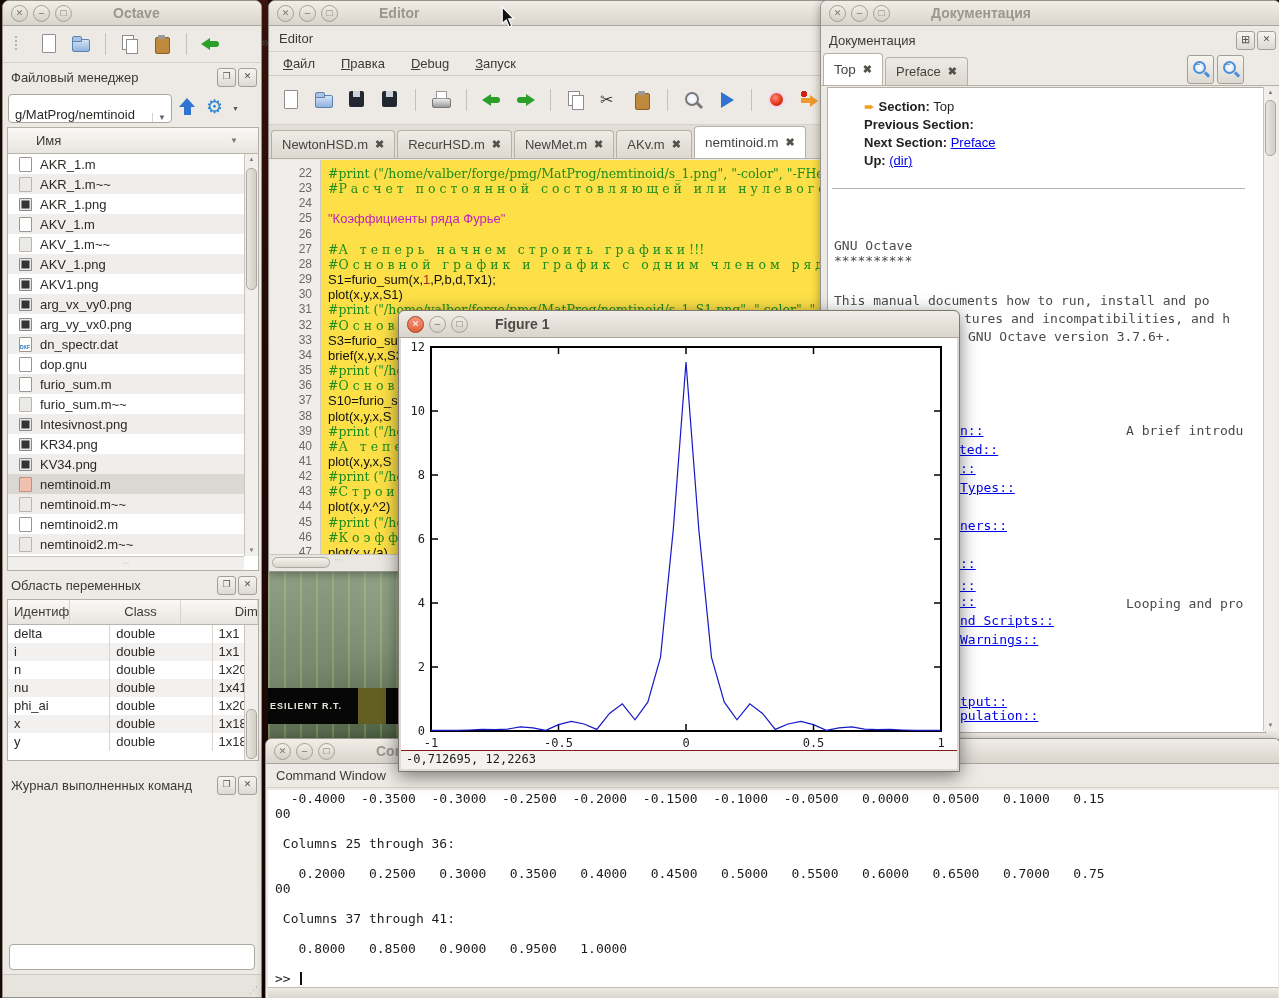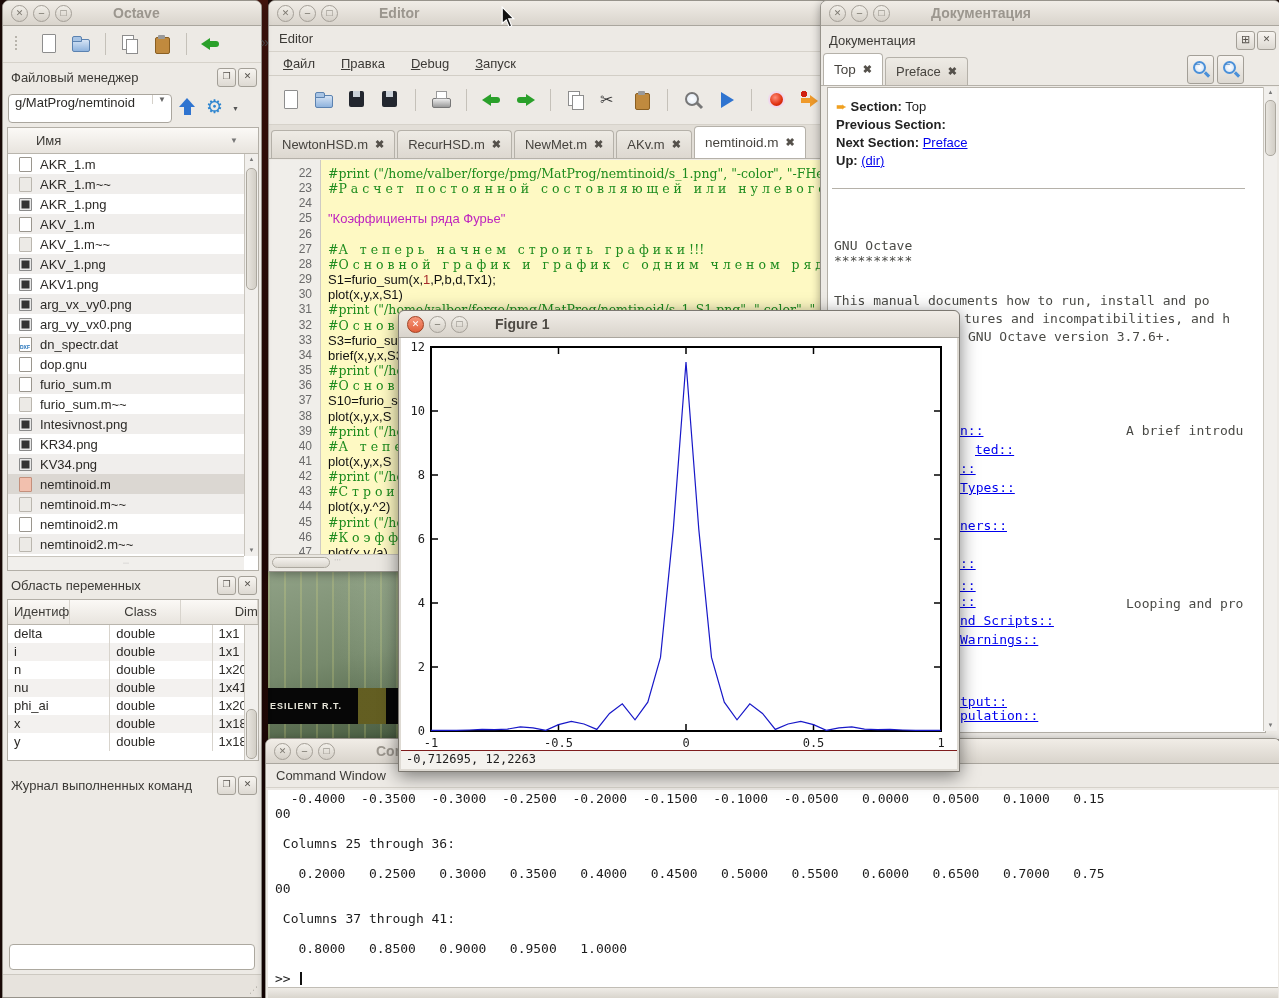--- a/index.html
+++ b/index.html
@@ -58,21 +58,21 @@
   .tsep{width:1px;height:22px;background:#c5c1b9;margin:0 4px;flex:none;}
   
   .fi{width:15px;height:16px;position:relative;display:inline-block;flex:none;}
   .fi:before{content:"";position:absolute;left:1px;top:1px;width:11px;height:13px;background:#fff;border:1px solid #9a968e;border-radius:1px;}
   .fi:after{content:"";position:absolute;}
   .fi-bak:before{background:#eceae6;border-color:#bab6ae;}
   .fi-sel:before{background:#f2c0ae;border-color:#c4907c;}
   .fi-img:before{left:1px;top:2px;width:11px;height:11px;background:#333;border:1px solid #8a8a8a;box-shadow:inset 0 0 0 1.5px #e8e8e8;}
   .fi-dat:after{content:"DXF";left:2px;top:8px;font-size:5px;font-weight:bold;color:#1d6fb8;}
   
-  .combo{background:#fff;border:1px solid #aaa69e;border-radius:4px;display:flex;align-items:flex-start;height:27px;}
+  .combo{background:#fff;border:1px solid #aaa69e;border-radius:4px;display:flex;align-items:flex-end;height:27px;}
   .combo .cv{flex:1;padding:0 6px;white-space:nowrap;overflow:hidden;}
   .combo .ca{width:18px;text-align:center;color:#666;font-size:8px;border-left:1px solid #d5d1ca;}
   .listbox{background:#fff;border:1px solid #b3afa7;}
   .lrow{height:20px;display:flex;align-items:center;gap:7px;padding-left:10px;white-space:nowrap;}
   .lrow:nth-child(even){background:#f0eeec;}
   .lrow.sel{background:#dbd7d2;}
   .vscroll{position:absolute;top:0;right:0;bottom:0;width:13px;background:#f1efec;border-left:1px solid #c9c5bd;}
   .vthumb{position:absolute;left:1px;right:1px;background:linear-gradient(90deg,#e8e5df,#d2cec6);border:1px solid #aca89f;border-radius:5px;}
   .varr{position:absolute;left:0;right:0;height:11px;font-size:6px;color:#777;text-align:center;line-height:11px;}
   .hthumb{position:absolute;top:1px;bottom:1px;background:linear-gradient(#f5f2ee,#d9d5cd);border:1px solid #aca89f;border-radius:7px;}
@@ -82,32 +82,32 @@
   .vtd{padding-left:6px;border-right:1px solid #d8d4cd;overflow:hidden;white-space:nowrap;}
   .vth{display:flex;height:24px;line-height:24px;background:linear-gradient(#fbf9f6,#e8e4de);border-bottom:1px solid #b9b5ad;color:#3c3a36;gap:48px;}
   
   .menu{display:flex;gap:26px;padding:4px 0 4px 14px;border-bottom:1px solid #d2cec6;color:#3c3a36;}
   .menu span u{text-decoration:underline;}
   .tabbar{display:flex;align-items:flex-end;height:33px;background:#e2ded7;border-bottom:1px solid #b5b1a9;padding-left:2px;}
   .tab{height:27px;display:flex;align-items:center;gap:7px;padding:0 10px;background:linear-gradient(#eeebe5,#ddd8d0);
     border:1px solid #b5b1a9;border-bottom:none;border-radius:4px 4px 0 0;margin-right:2px;color:#46433e;white-space:nowrap;}
   .tab.active{background:#fff;height:31px;font-size:13.5px;}
   .tab .tx{font-size:11px;color:#55514b;font-weight:bold;}
-  .codearea{position:absolute;background:#fef9c3;overflow:hidden;font-size:13px;line-height:15.15px;}
+  .codearea{position:absolute;background:#fde047;overflow:hidden;font-size:13px;line-height:15.15px;}
   .gutter{position:absolute;left:0;top:0;bottom:0;width:50px;background:#f0eeea;border-right:1px solid #cfcbc4;}
   .cl{white-space:pre;position:relative;padding-left:58px;}
   .cl .ln{position:absolute;left:0;width:42px;text-align:right;color:#6a6a6a;font-size:12px;font-family:"Liberation Sans",sans-serif;}
   .seg-c{color:#1e8c1e;font-family:"DejaVu Serif",serif;font-size:12.5px;}
   .seg-s{color:#bf25bf;}
   .seg-k{color:#111;}
   .seg-num{color:#a52a2a;}
   
   .doccontent{position:absolute;background:#fff;border:1px solid #b3afa7;overflow:hidden;
     font-family:"DejaVu Sans Mono",monospace;font-size:13px;color:#4a4a46;}
-  .docnav{font-family:"Liberation Sans",sans-serif;color:#222;padding:10px 0 0 8px;line-height:18px;}
+  .docnav{font-family:"Liberation Sans",sans-serif;color:#222;padding:10px 0 0 8px;line-height:18px;margin-left:28px;}
   .docnav b{font-weight:bold;}
   .doclink{color:#0000ee;text-decoration:underline;}
   .dfrag{position:absolute;white-space:pre;}
   .dfrag.link{color:#0000ee;text-decoration:underline;}
   .dochr{position:absolute;left:4px;right:20px;border-top:1px solid #b5b1a9;}
   .zoombtn{width:25px;height:27px;border:1px solid #a39f97;border-radius:3px;background:linear-gradient(#f7f4f0,#ddd9d2);position:relative;}
   .zoombtn:before{content:"";position:absolute;left:5px;top:5px;width:9px;height:9px;border:2px solid #4a90d9;border-radius:50%;background:radial-gradient(#fff,#cfe0f3);}
   .zoombtn:after{content:"";position:absolute;left:16px;top:17px;width:6px;height:3px;background:#4a90d9;transform:rotate(45deg);}
   .zoombtn i{position:absolute;left:7px;top:3px;font-size:9px;color:#2a6ab0;font-style:normal;}
   
@@ -464,21 +464,21 @@
       </div>
       <div class="dochr" style="top:100px;"></div>
       <div id="doc-frags">
           <span class="dfrag" style="left: 6px; top: 150px;">GNU Octave</span>
           <span class="dfrag" style="left: 6px; top: 165px;">**********</span>
           <span class="dfrag" style="left: 6px; top: 205px;">This manual documents how to run, install and po</span>
           <span class="dfrag" style="left: 136px; top: 223px;">tures and incompatibilities, and h</span>
           <span class="dfrag" style="left: 140px; top: 241px;">GNU Octave version 3.7.6+.</span>
           <span class="dfrag link" style="left: 132px; top: 335px;">n::</span>
           <span class="dfrag" style="left: 298px; top: 335px;">A brief introdu</span>
-          <span class="dfrag link" style="left: 132px; top: 354px; padding-left: 15px;">ted::</span>
+          <span class="dfrag link" style="left: 116px; top: 354px; padding-left: 15px;">ted::</span>
           <span class="dfrag link" style="left: 132px; top: 373px;">::</span>
           <span class="dfrag link" style="left: 132px; top: 392px;">Types::</span>
           <span class="dfrag link" style="left: 132px; top: 430px;">ners::</span>
           <span class="dfrag link" style="left: 132px; top: 468px;">::</span>
           <span class="dfrag link" style="left: 132px; top: 490px;">::</span>
           <span class="dfrag link" style="left: 132px; top: 506px;">::</span>
           <span class="dfrag" style="left: 298px; top: 508px;">Looping and pro</span>
           <span class="dfrag link" style="left: 132px; top: 525px;">nd Scripts::</span>
           <span class="dfrag link" style="left: 132px; top: 544px;">Warnings::</span>
           <span class="dfrag link" style="left: 132px; top: 606px;">tput::</span>

